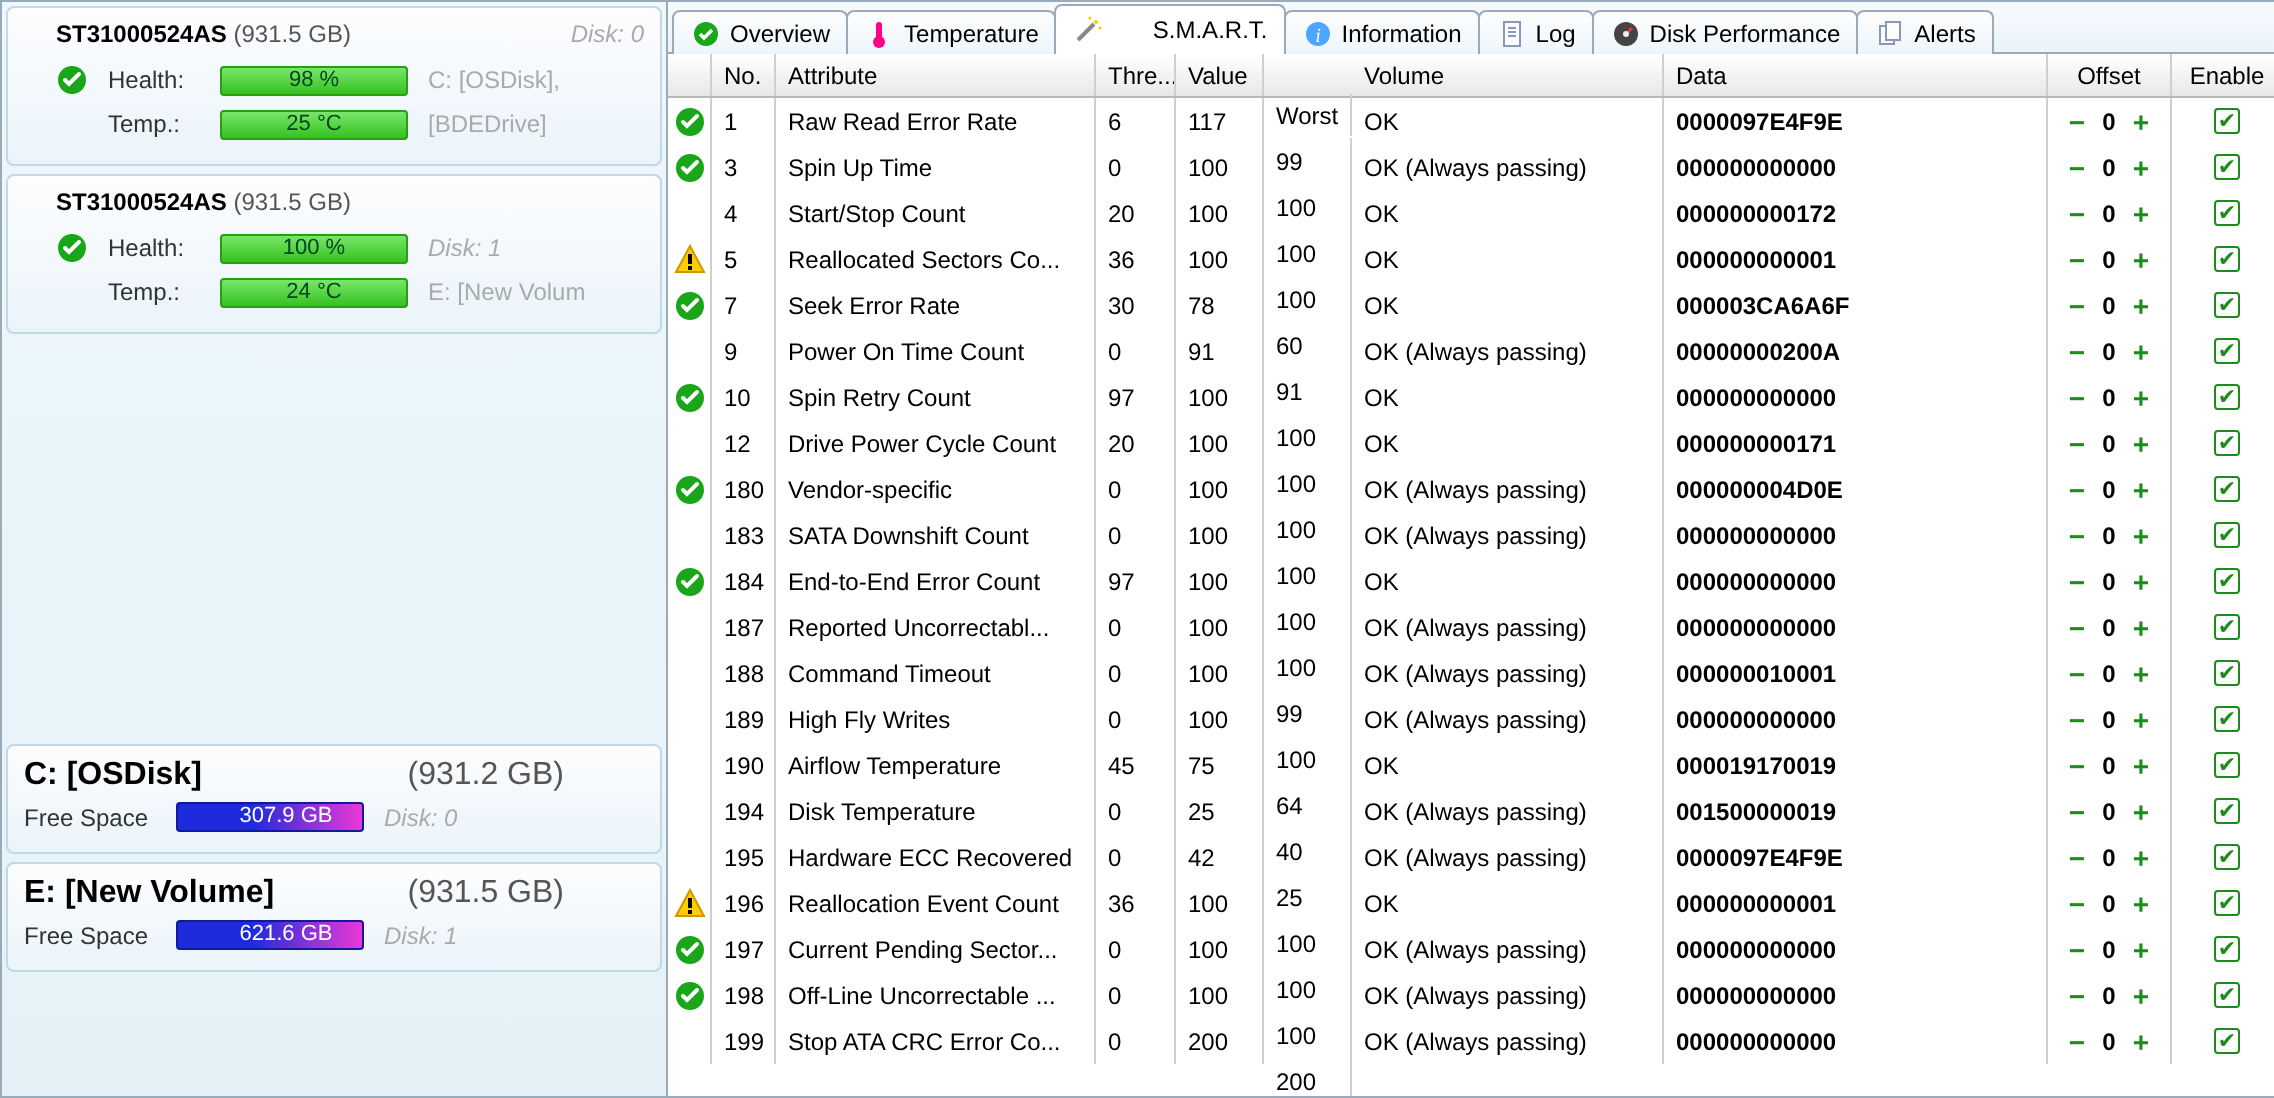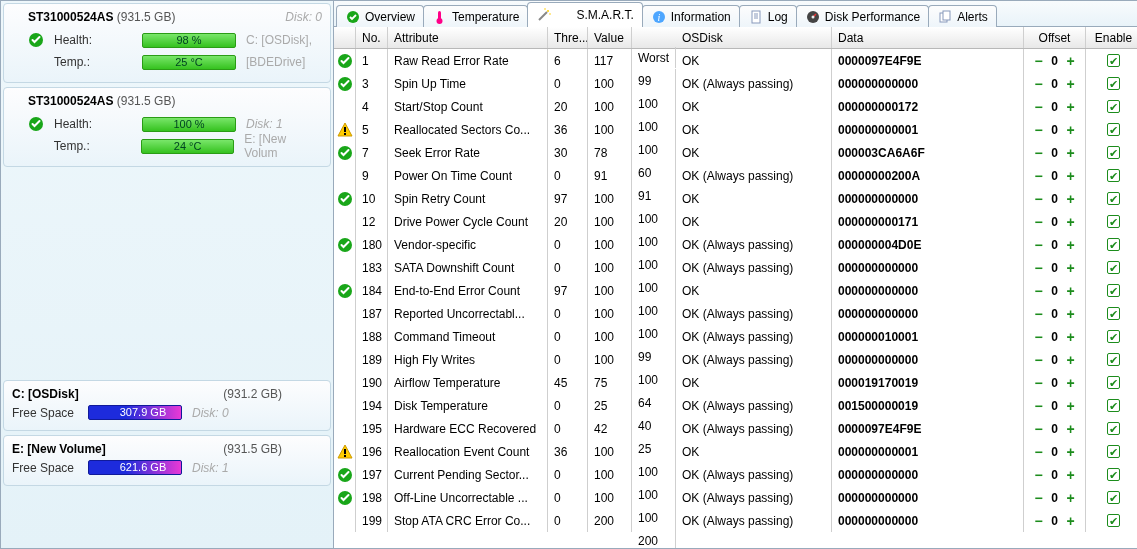--- a/index.html
+++ b/index.html
@@ -46,32 +46,31 @@
   .disk-row .lbl { width: 56px; color: #333; }
   .bar {
     width: 94px; height: 15px;
     background: linear-gradient(to bottom, #79e66a, #35c21f);
     border: 1px solid #2a9c15;
     text-align: center;
     font-size: 11px;
     line-height: 13px;
     color: #042;
     border-radius: 2px;
-    margin-left: 32px;
   }
   .trail { margin-left: 10px; color: #aaa; }
   .spacer { flex: 1; }
   .vol-panel {
     background: linear-gradient(to bottom, #fdfdfe, #eaf4fa);
     border: 1px solid #c4d8e4;
     border-radius: 4px;
     margin: 2px;
     padding: 6px 8px 10px 8px;
   }
-  .vol-title { font-size:12px; margin-bottom:4px; }
+  .vol-title { font-size:16px; margin-bottom:4px; }
   .vol-title .vname { font-weight: bold; }
   .vol-title .vsize { color:#555; margin-left: 40px; float:right; margin-right:40px;}
   .vol-row { display:flex; align-items:center; }
   .vol-row .flbl { width:76px; color:#333; }
   .freebar {
     width: 94px; height: 15px;
     background: linear-gradient(to right, #1d2bdc 0%, #1d2bdc 40%, #e939d6 100%);
     border: 1px solid #101a9a;
     color:#fff; font-size:11px; line-height:13px; text-align:center;
     border-radius:2px;
@@ -327,21 +326,21 @@
     </div>
   </div>
 
   <div class="grid-header">
     <div class="col c-icon"></div>
     <div class="col c-no">No.</div>
     <div class="col c-attr">Attribute</div>
     <div class="col c-thr">Thre...</div>
     <div class="col c-val">Value</div>
     <div class="col c-wst">Worst</div>
-    <div class="col c-stat">OSDisk</div>
+    <div class="col c-stat">Volume</div>
     <div class="col c-data">Data</div>
     <div class="col c-off">Offset</div>
     <div class="col c-en">Enable</div>
   </div>
 
   <div class="grid-body" id="grid-body">
       <div class="row">
         <div class="col c-icon">
           <svg width="16" height="16">
             <circle cx="8" cy="8" r="7" fill="#19a619"></circle>

